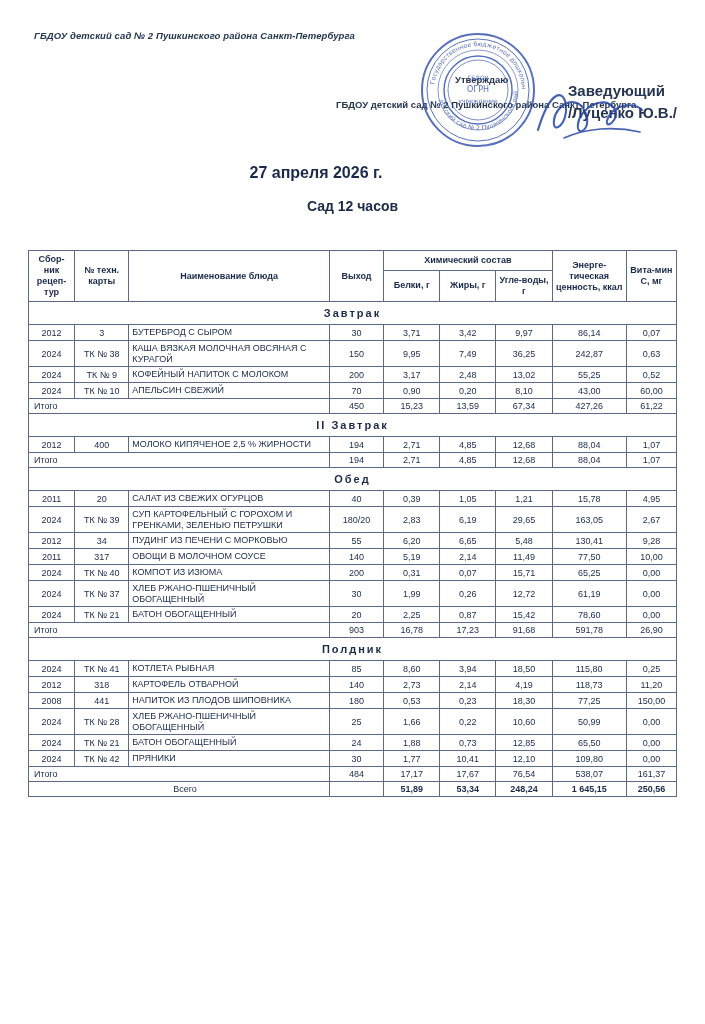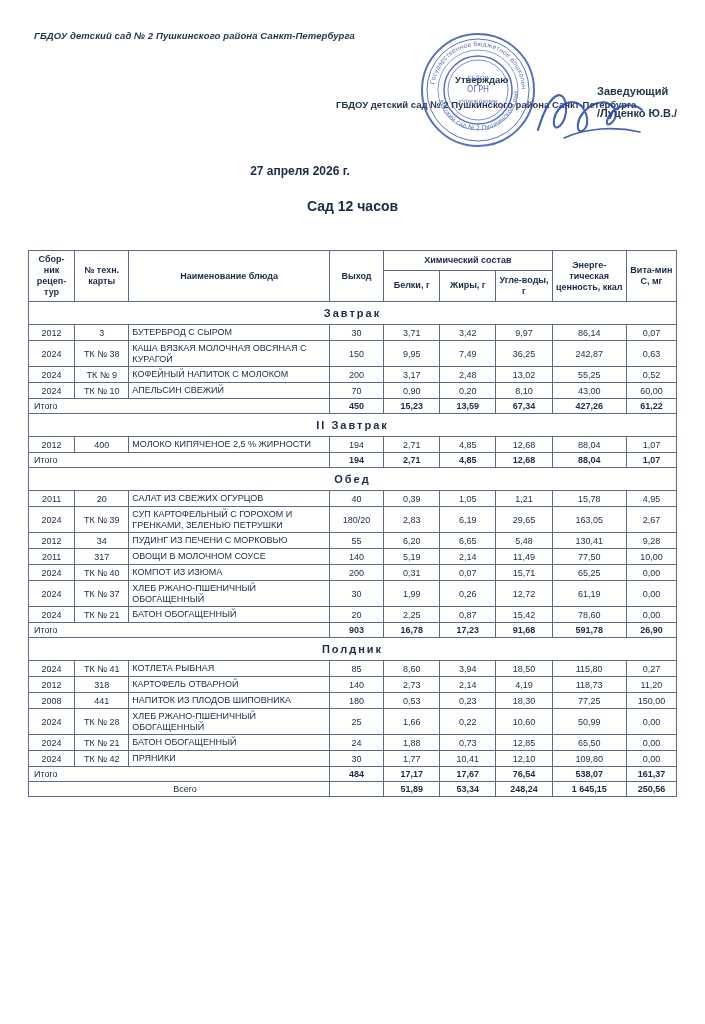--- a/index.html
+++ b/index.html
@@ -46,44 +46,44 @@
     top: 99px;
     font-size: 9.5px;
     font-weight: bold;
     color: #26354f;
   }
   .head-right {
     position: absolute;
     right: 28px;
     top: 80px;
     text-align: left;
-    font-size: 11px;
+    font-size: 15px;
     font-weight: bold;
     color: #26354f;
     line-height: 22px;
   }
   .head-right div { white-space: nowrap; }
   .title {
     position: absolute;
     left: 0;
     top: 134px;
     width: 705px;
     text-align: center;
     font-size: 19px;
     font-weight: bold;
     letter-spacing: 1.5px;
     color: #1b2a4a;
   }
   .subtitle {
     position: absolute;
-    left: 0;
+    left: 16px;
     top: 164px;
     width: 600px;
     text-align: center;
-    font-size: 12px;
+    font-size: 16px;
     font-weight: bold;
     color: #1b2a4a;
   }
   .section-title {
     position: absolute;
     left: 0;
     top: 198px;
     width: 705px;
     text-align: center;
     font-size: 14px;
@@ -137,21 +137,21 @@
   .c-name { text-align: left; padding-left: 5px; text-transform: uppercase; }
   .row-h { height: 16px; }
   .section-row td {
     text-align: center;
     font-weight: bold;
     font-size: 11px;
     letter-spacing: 2px;
     height: 18px;
   }
   .total-row td {
-    font-weight: bold;
+    font-weight: normal;
     text-align: center;
   }
   .total-row td.lbl {
     text-align: left;
     padding-left: 5px;
     font-weight: normal;
   }
   .grand-row td {
     font-weight: bold;
     text-align: center;
@@ -418,21 +418,21 @@
         </tr>
         <tr class="row-h">
           <td class="c-num">2024</td>
           <td class="c-num">ТК № 41</td>
           <td class="c-name nm">Котлета рыбная</td>
           <td class="c-num">85</td>
           <td class="c-num">8,60</td>
           <td class="c-num">3,94</td>
           <td class="c-num">18,50</td>
           <td class="c-num">115,80</td>
-          <td class="c-num">0,27</td>
+          <td class="c-num">0,25</td>
         </tr>
         <tr class="row-h">
           <td class="c-num">2012</td>
           <td class="c-num">318</td>
           <td class="c-name nm">Картофель отварной</td>
           <td class="c-num">140</td>
           <td class="c-num">2,73</td>
           <td class="c-num">2,14</td>
           <td class="c-num">4,19</td>
           <td class="c-num">118,73</td>

